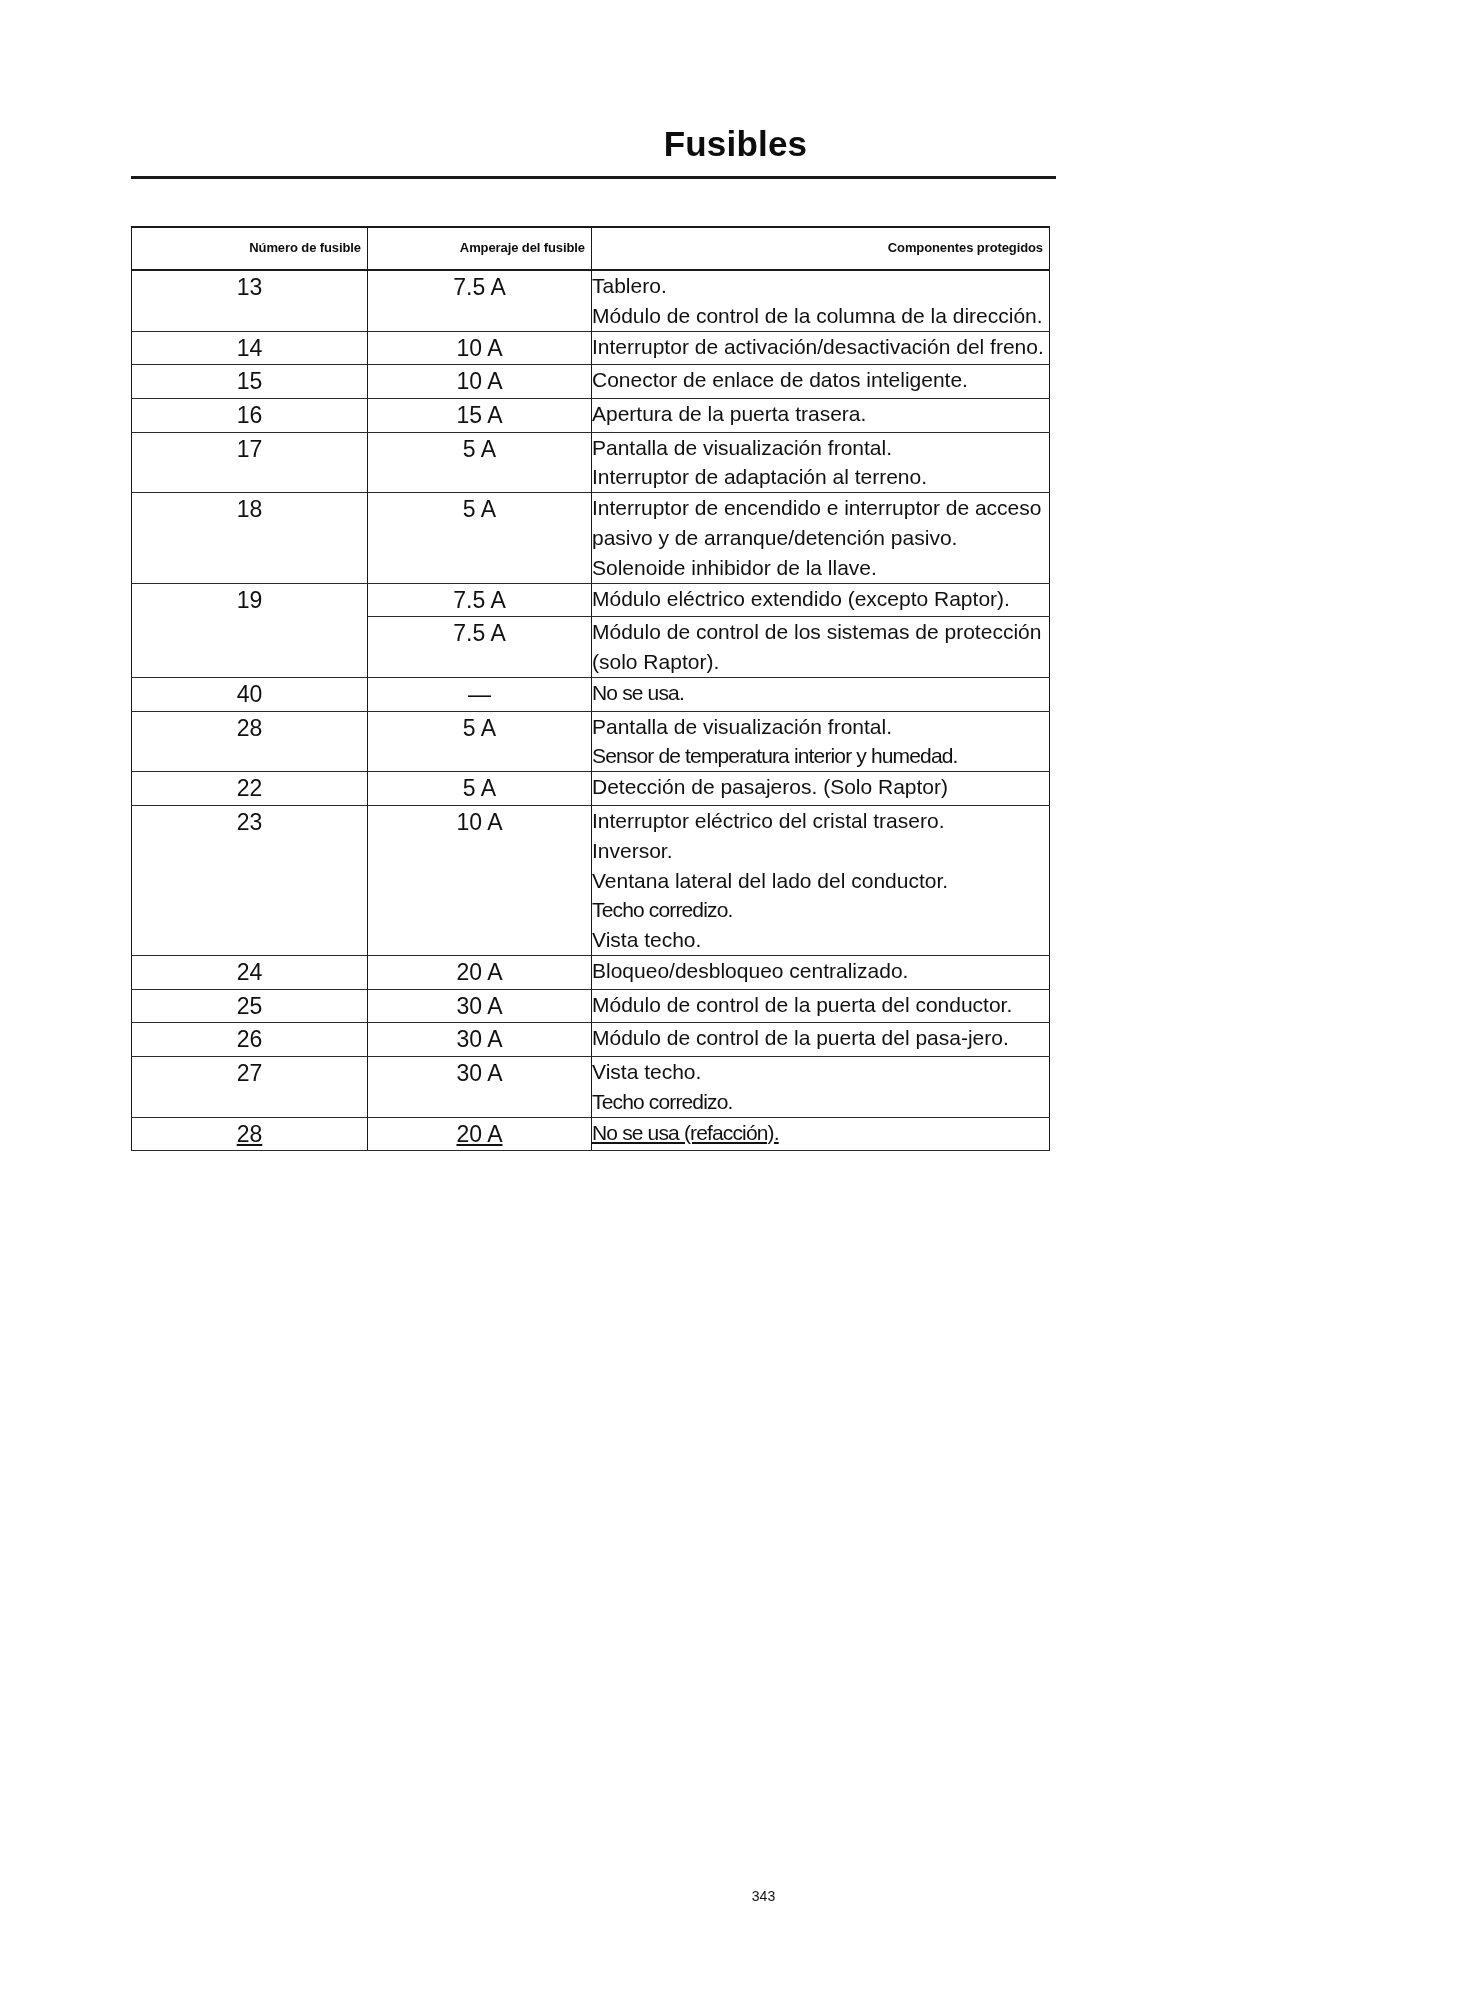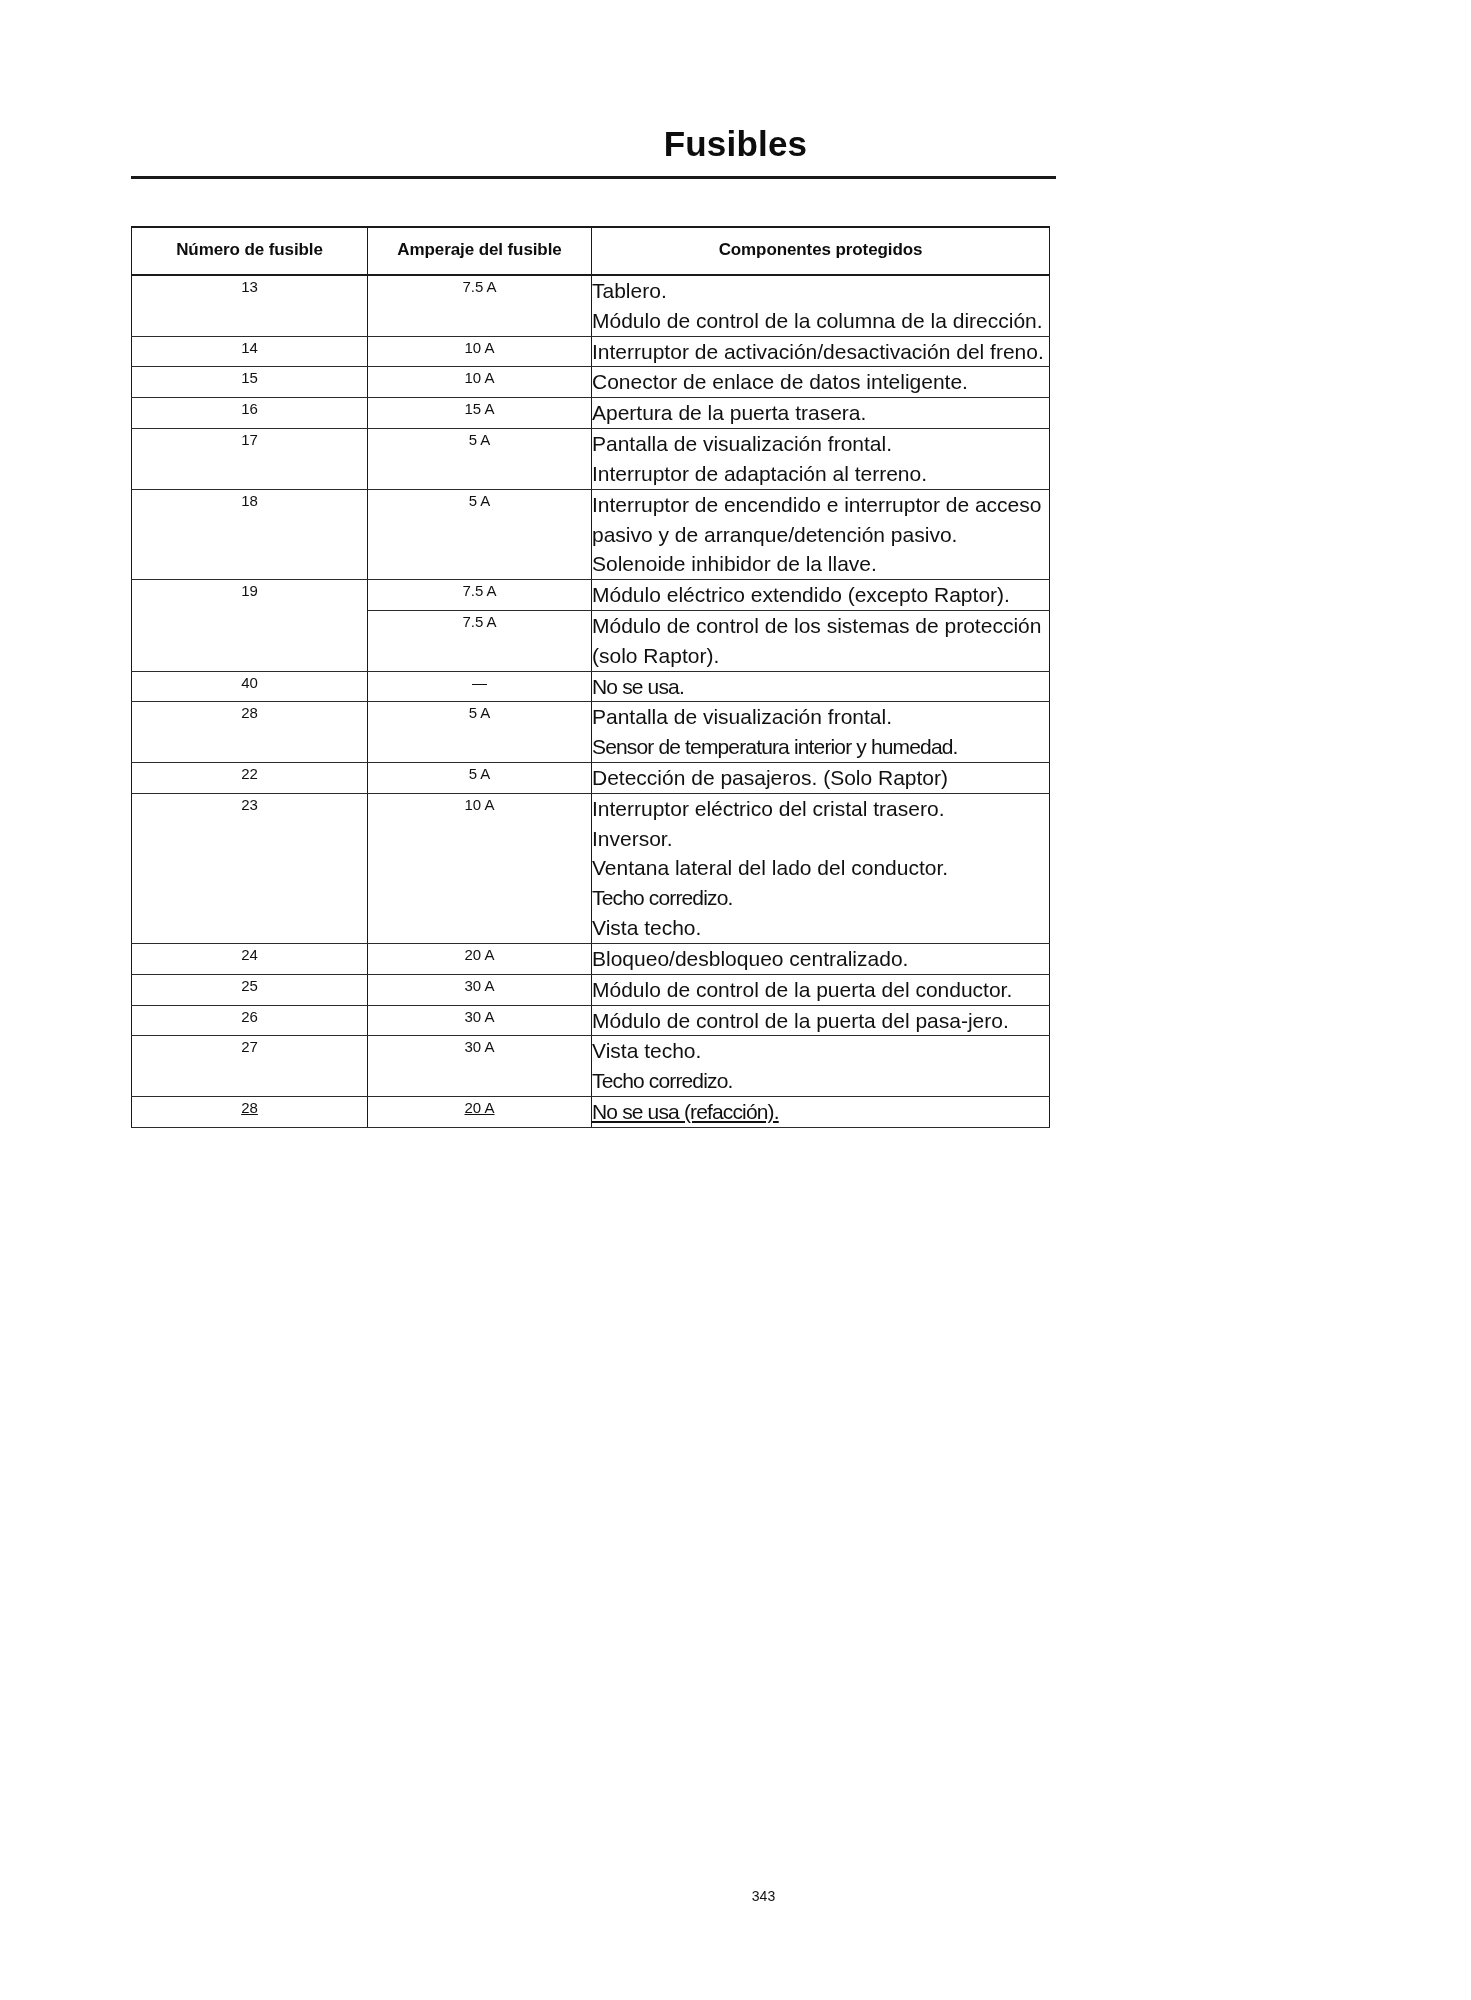--- a/index.html
+++ b/index.html
@@ -61,34 +61,34 @@
 
   table.fuse-table th,
   table.fuse-table td {
     border: 1px solid #1a1a1a;
     vertical-align: top;
     padding: 0;
   }
   table.fuse-table thead th {
     border-top: 2px solid #1a1a1a;
     border-bottom: 2px solid #1a1a1a;
-    font-size: 17px;
+    font-size: 13px;
     font-weight: bold;
-    text-align: center;
+    text-align: right;
     padding: 12px 6px 14px 6px;
     letter-spacing: -0.1px;
     color: #0d0d0d;
   }
   table.fuse-table tbody tr td {
     border-top: 1px solid #2b2b2b;
     border-bottom: 1px solid #2b2b2b;
   }
   td.num, td.amp {
     text-align: center;
-    font-size: 15px;
+    font-size: 23px;
     padding: 11px 4px 13px 4px;
     line-height: 1.42;
     color: #111111;
   }
   td.comp {
     text-align: left;
     font-size: 21px;
     padding: 11px 8px 13px 10px;
     line-height: 1.42;
     color: #111111;

